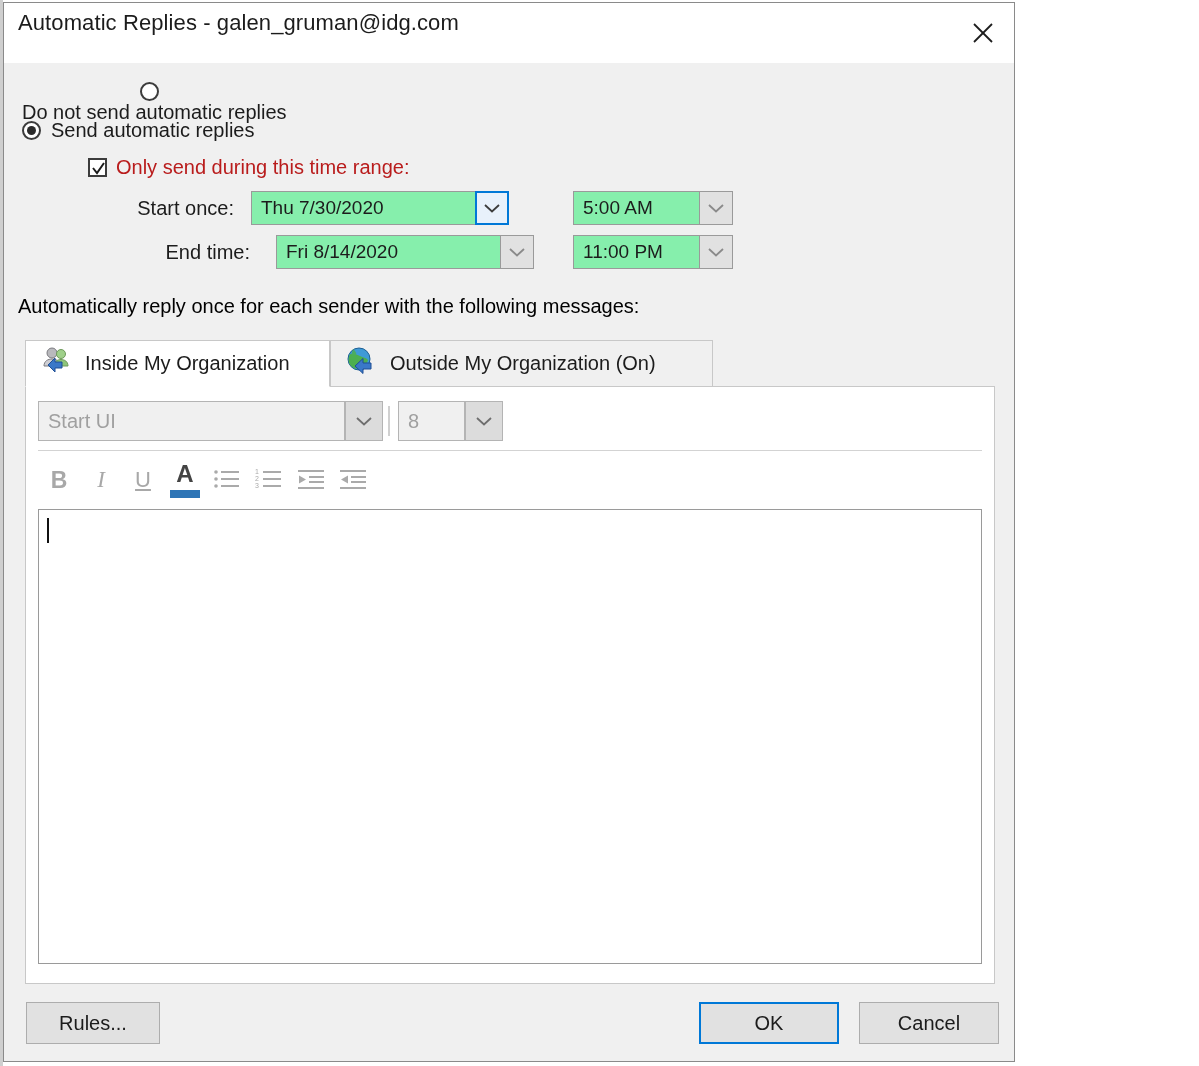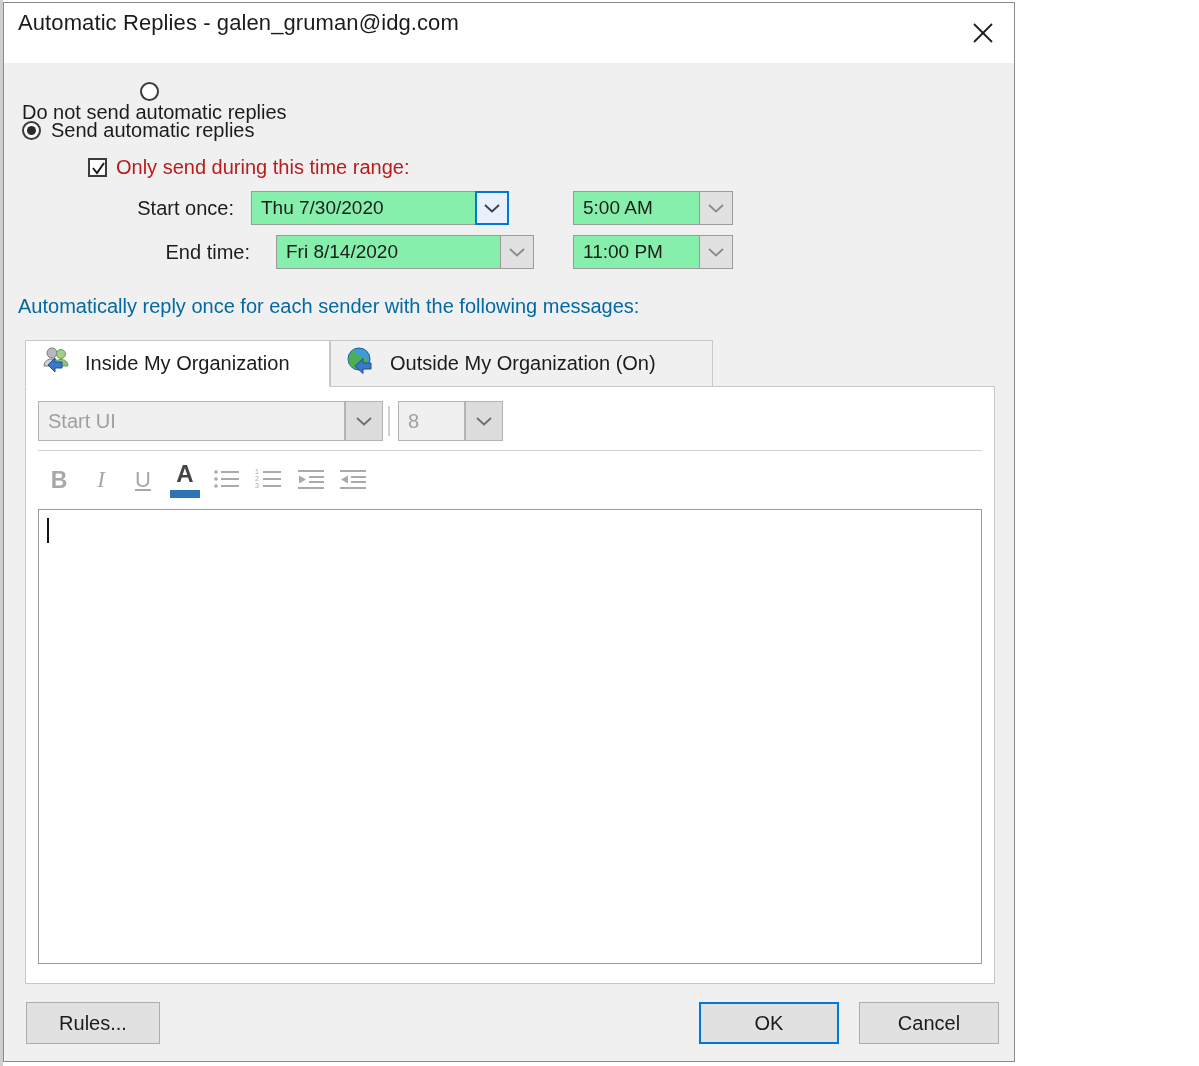--- a/index.html
+++ b/index.html
@@ -155,21 +155,21 @@
     cursor: pointer;
   }
   .combo .arrow.focused {
     border: 2px solid #0078d7;
     background: #e8f1fb;
   }
   .chev { display:block; }
   .section-text {
     position: absolute;
     font-size: 20px;
-    color: #0369a1;
+    color: #000000;
     white-space: nowrap;
   }
   
   .tabstrip {
     position: absolute;
     left: 21px;
     top: 277px;
     width: 970px;
     height: 47px;
   }

